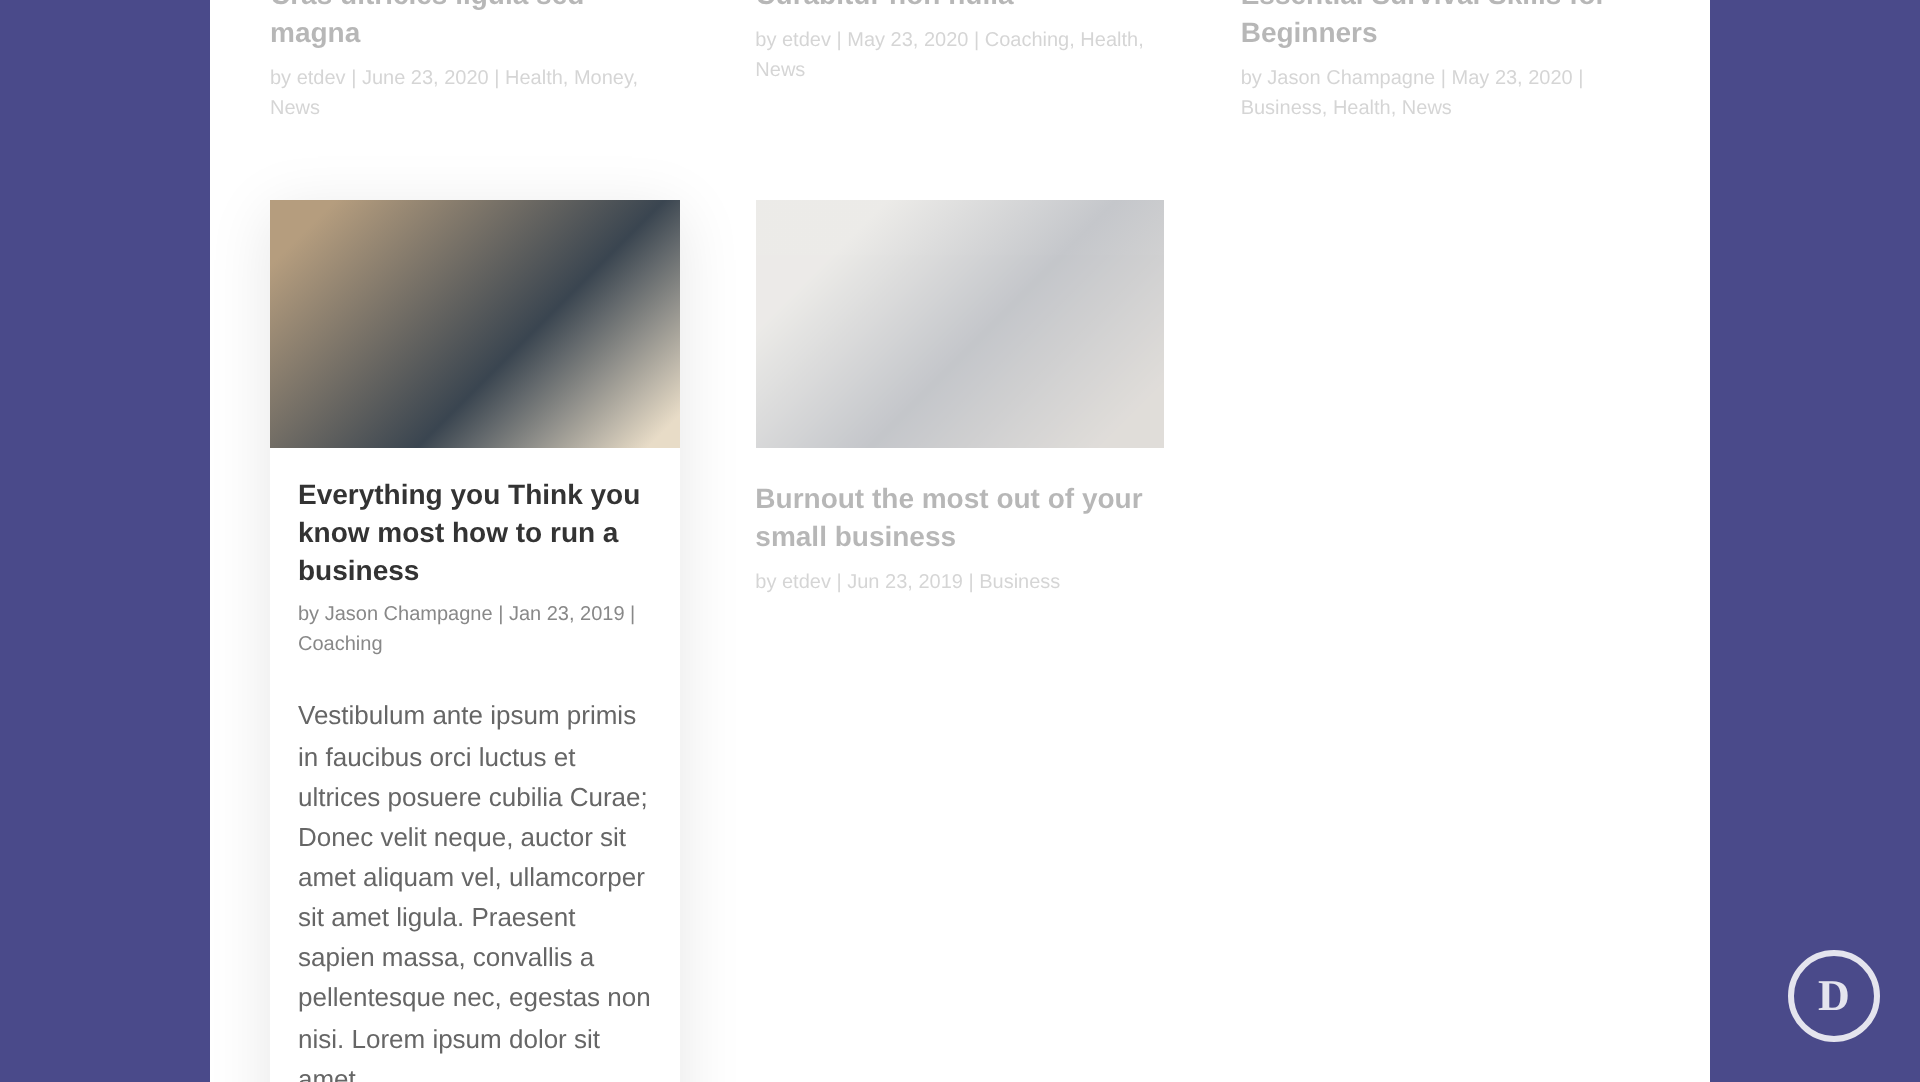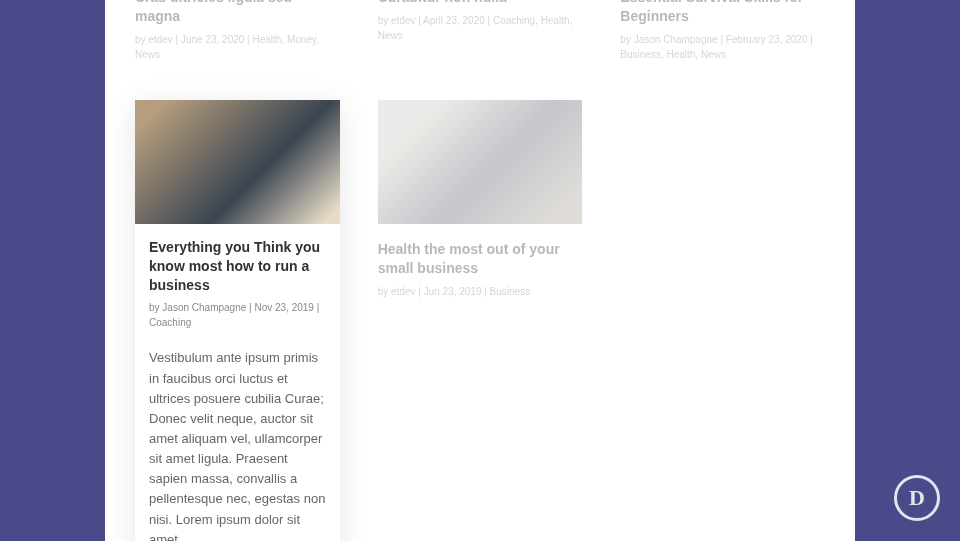--- a/index.html
+++ b/index.html
@@ -105,39 +105,39 @@
 
 <div class="page">
   <div class="grid">
 
     <div class="card faded top-stub">
       <div class="card-title">Cras ultricies ligula sed magna</div>
       <div class="card-meta">by etdev | June 23, 2020 | Health, Money, News</div>
     </div>
     <div class="card faded top-stub">
       <div class="card-title">Curabitur non nulla</div>
-      <div class="card-meta">by etdev | April 23, 2020 | Coaching, Health, News</div>
+      <div class="card-meta">by etdev | May 23, 2020 | Coaching, Health, News</div>
     </div>
     <div class="card faded top-stub">
       <div class="card-title">Essential Survival Skills for Beginners</div>
-      <div class="card-meta">by Jason Champagne | February 23, 2020 | Business, Health, News</div>
+      <div class="card-meta">by Jason Champagne | May 23, 2020 | Business, Health, News</div>
     </div>
 
 
     <div class="card highlight-wrap">
       <div class="card-img img-biz" style="margin-bottom:14px;"></div>
       <div class="card-title">Everything you Think you know most how to run a business</div>
-      <div class="card-meta">by Jason Champagne | Nov 23, 2019 | Coaching</div>
+      <div class="card-meta">by Jason Champagne | Jan 23, 2019 | Coaching</div>
       <div class="card-excerpt">Vestibulum ante ipsum primis in faucibus orci luctus et ultrices posuere cubilia Curae; Donec velit neque, auctor sit amet aliquam vel, ullamcorper sit amet ligula. Praesent sapien massa, convallis a pellentesque nec, egestas non nisi. Lorem ipsum dolor sit amet,...</div>
       <a class="read-more">READ MORE</a>
     </div>
 
     <div class="card faded">
       <div class="card-img img-suits"></div>
-      <div class="card-title">Health the most out of your small business</div>
+      <div class="card-title">Burnout the most out of your small business</div>
       <div class="card-meta">by etdev | Jun 23, 2019 | Business</div>
     </div>
 
   </div>
 </div>
 
 <div class="divi-badge">
   <span>D</span>
 </div>
 

